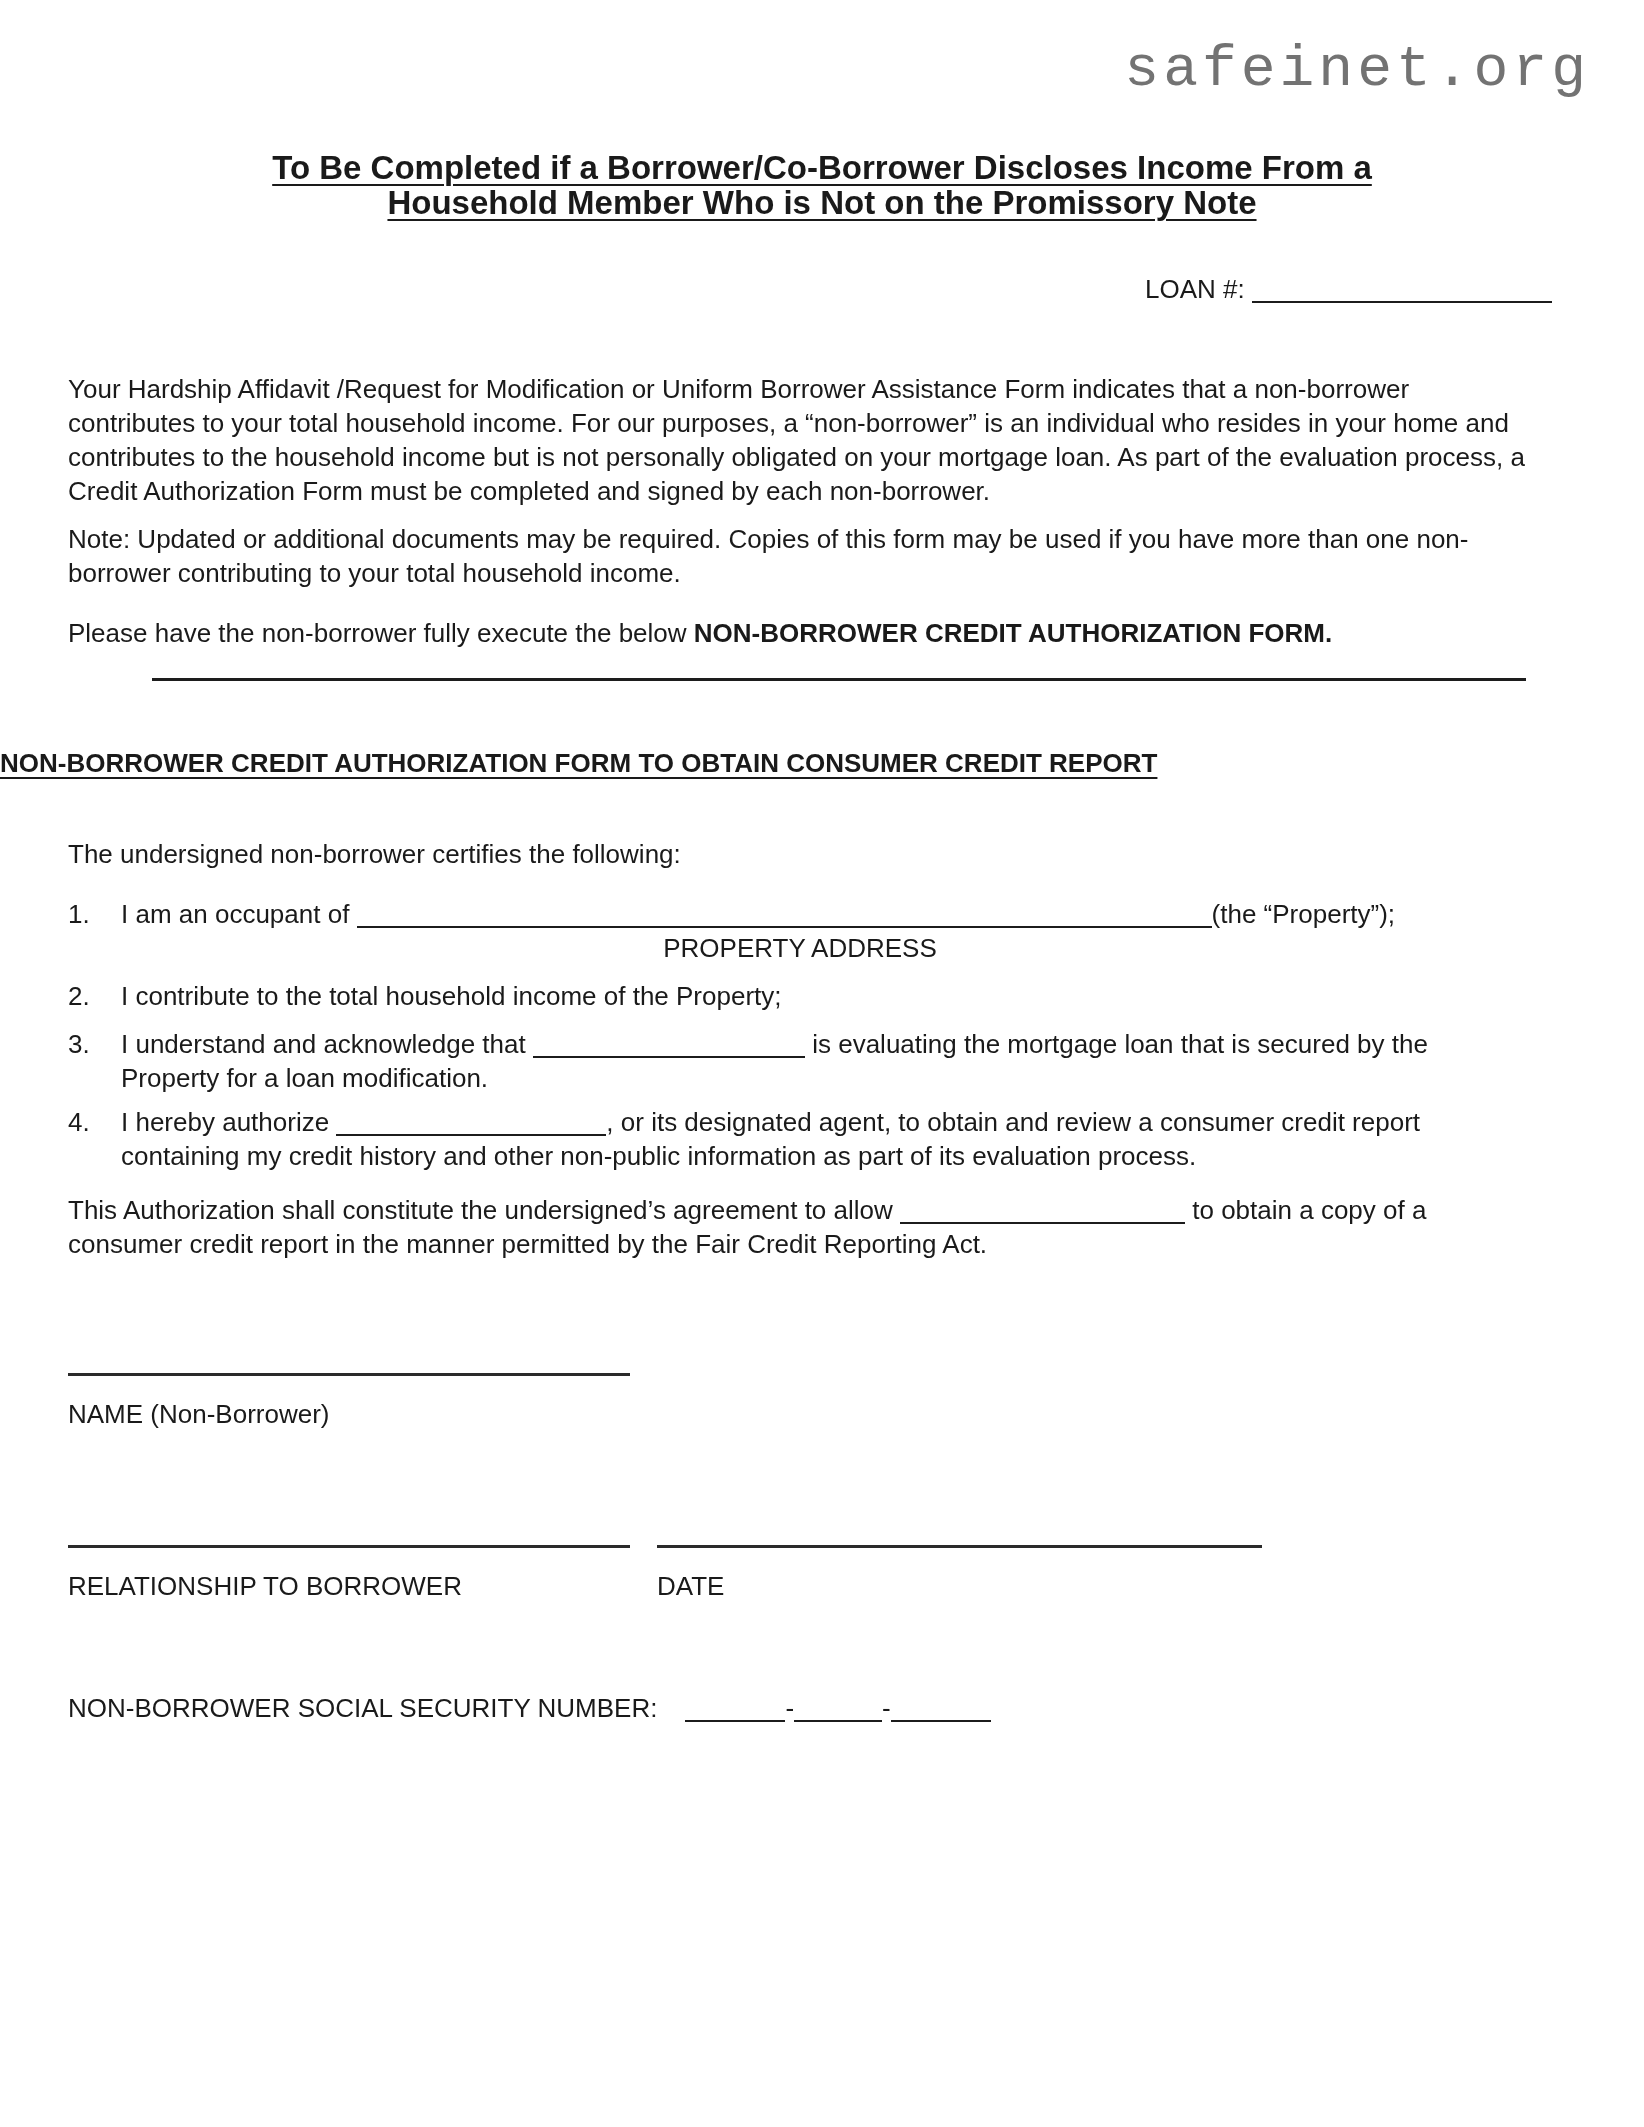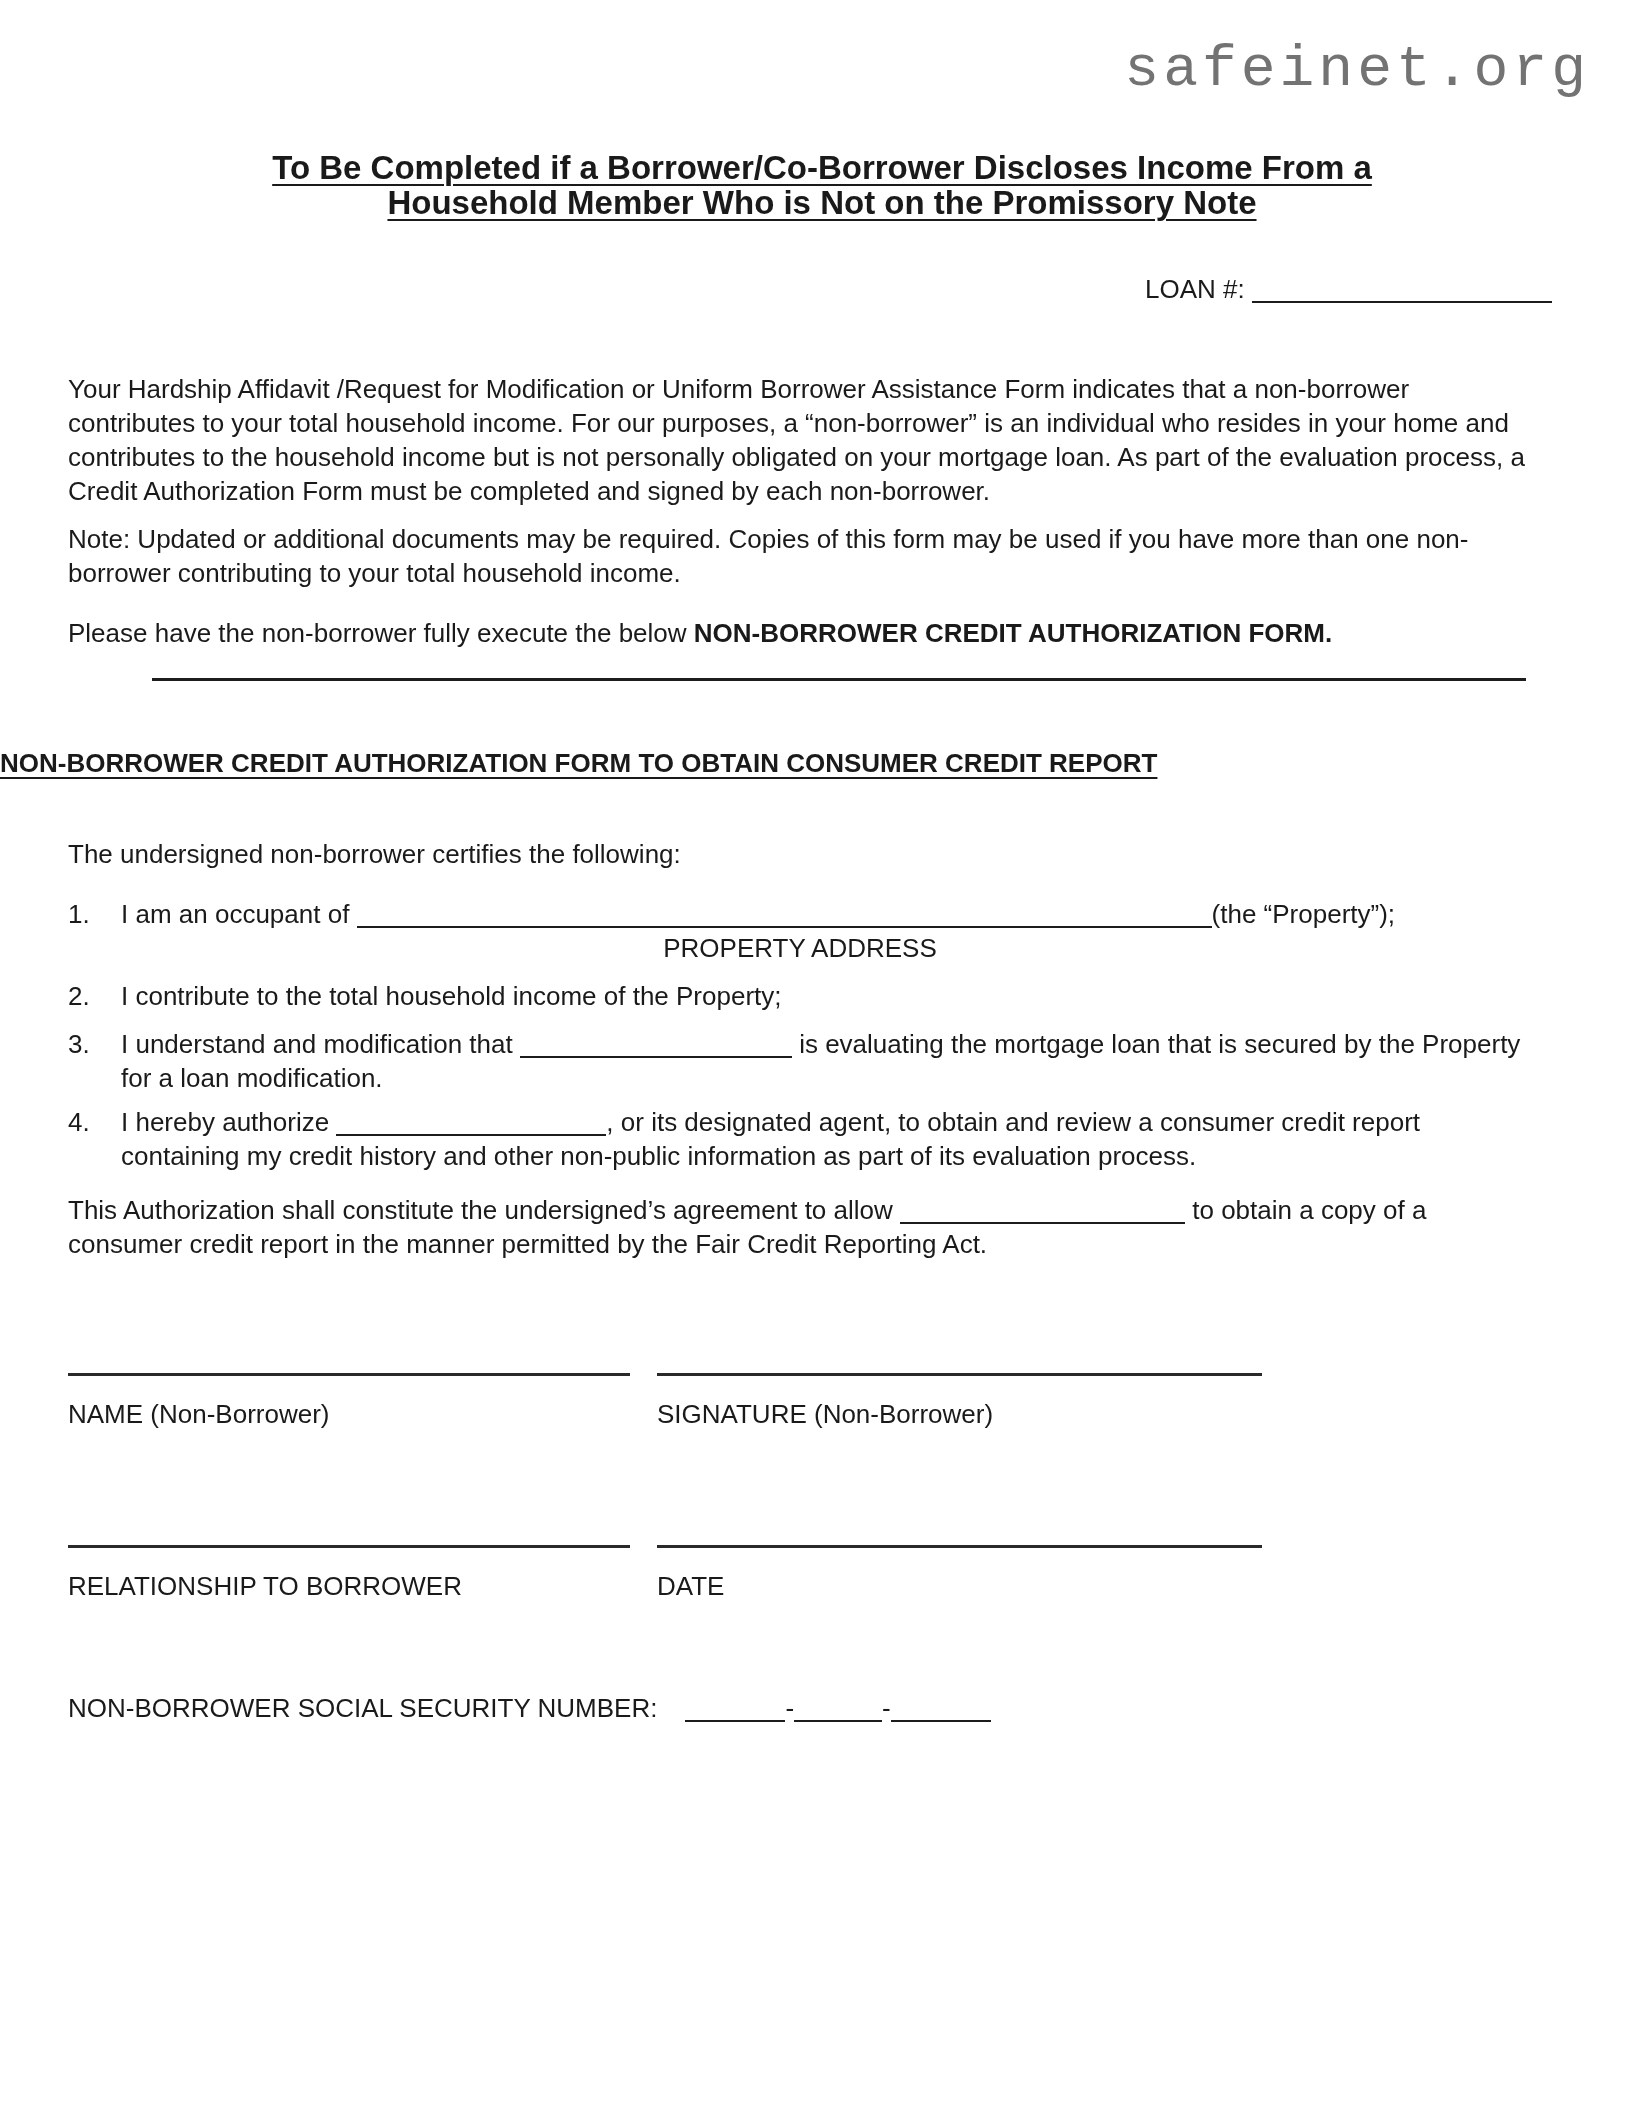--- a/index.html
+++ b/index.html
@@ -143,40 +143,36 @@
       <div class="caption-row">PROPERTY ADDRESS</div>
     </div>
 
     <div class="item">
       <span class="num">2.</span>
       <span>I contribute to the total household income of the Property;</span>
     </div>
 
     <div class="item">
       <span class="num">3.</span>
-      <span>I understand and modification that </span><span class="blank w272"></span><span> is evaluating the mortgage loan that is secured by the Property for a loan modification.</span>
+      <span>I understand and acknowledge that </span><span class="blank w272"></span><span> is evaluating the mortgage loan that is secured by the Property for a loan modification.</span>
     </div>
 
     <div class="item item-4">
       <span class="num">4.</span>
       <span>I hereby authorize </span><span class="blank w270"></span><span>, or its designated agent, to obtain and review a consumer credit report containing my credit history and other non-public information as part of its evaluation process.</span>
     </div>
 
     <div class="closing">
       <span>This Authorization shall constitute the undersigned’s agreement to allow </span><span class="blank w285"></span><span> to obtain a copy of a consumer credit report in the manner permitted by the Fair Credit Reporting Act.</span>
     </div>
 
     <div class="sig-row">
       <div class="sig-col-1">
         <div class="sig-line"></div>
         <div class="sig-label">NAME (Non-Borrower)</div>
-      </div>
-      <div class="sig-col-2">
-        <div class="sig-line"></div>
-        <div class="sig-label">SIGNATURE (Non-Borrower)</div>
       </div>
     </div>
 
     <div class="sig-row sig-row-2">
       <div class="sig-col-1">
         <div class="sig-line"></div>
         <div class="sig-label">RELATIONSHIP TO BORROWER</div>
       </div>
       <div class="sig-col-2">
         <div class="sig-line"></div>

